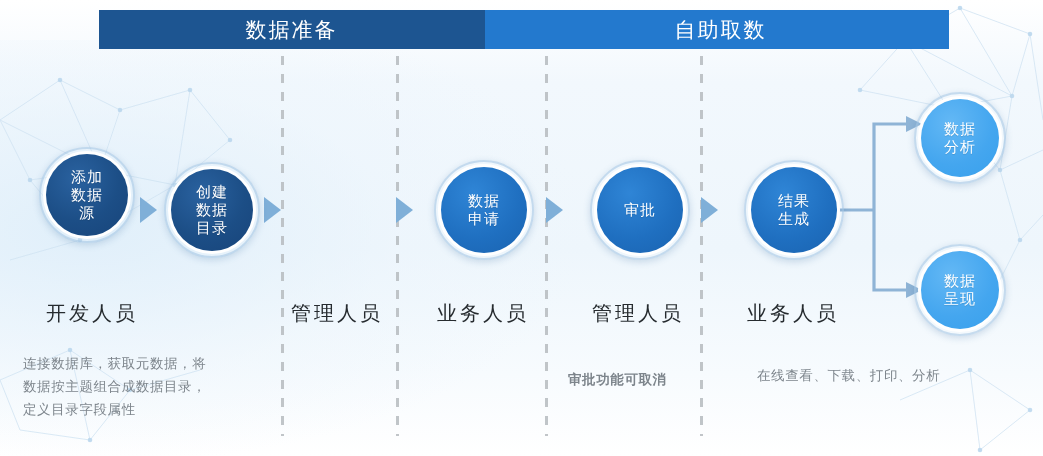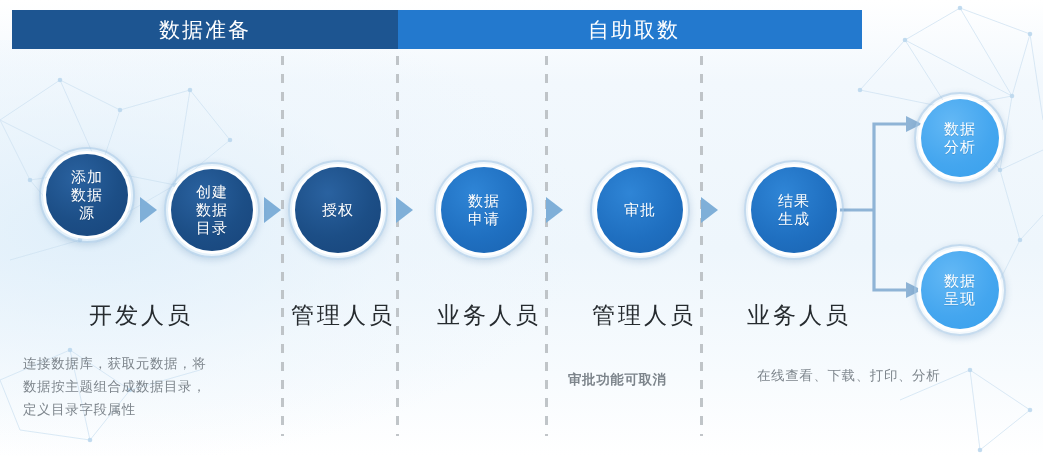--- a/index.html
+++ b/index.html
@@ -32,20 +32,21 @@
   }
 
   
   .phase-bar {
     position: absolute;
     top: 10px;
     left: 12px;
     width: 1023px;
     height: 39px;
     display: flex;
+    justify-content: center;
   }
   .phase {
     display: flex;
     align-items: center;
     justify-content: center;
     color: #ffffff;
     font-size: 21px;
     letter-spacing: 2px;
     line-height: 1;
   }
@@ -117,24 +118,24 @@
     height: 0;
     border-top: 13px solid transparent;
     border-bottom: 13px solid transparent;
     border-left: 17px solid #7fafd8;
   }
 
   
   .role {
     position: absolute;
     color: #262b2f;
-    font-size: 23px;
+    font-size: 20px;
     letter-spacing: 3px;
     white-space: nowrap;
-    text-align: center;
+    text-align: left;
   }
 
   
   .desc {
     position: absolute;
     color: #7d858c;
     font-size: 13.5px;
     line-height: 1.72;
     letter-spacing: .6px;
     white-space: pre-line;
@@ -241,26 +242,20 @@
 
   <div class="node node-shadow" style="left:164px; top:162px; width:96px; height:96px;">
     <div class="ring-outer"></div>
     <div class="ring-white"></div>
     <div class="disc disc-navy"></div>
     <div class="label">创建
 数据
 目录</div>
   </div>
 
-  <div class="node node-shadow" style="left:288px; top:160px; width:100px; height:100px;">
-    <div class="ring-outer"></div>
-    <div class="ring-white"></div>
-    <div class="disc disc-navy"></div>
-    <div class="label">授权</div>
-  </div>
 
   <div class="node node-shadow" style="left:434px; top:160px; width:100px; height:100px;">
     <div class="ring-outer"></div>
     <div class="ring-white"></div>
     <div class="disc disc-blue"></div>
     <div class="label">数据
 申请</div>
   </div>
 
   <div class="node node-shadow" style="left:590px; top:160px; width:100px; height:100px;">

